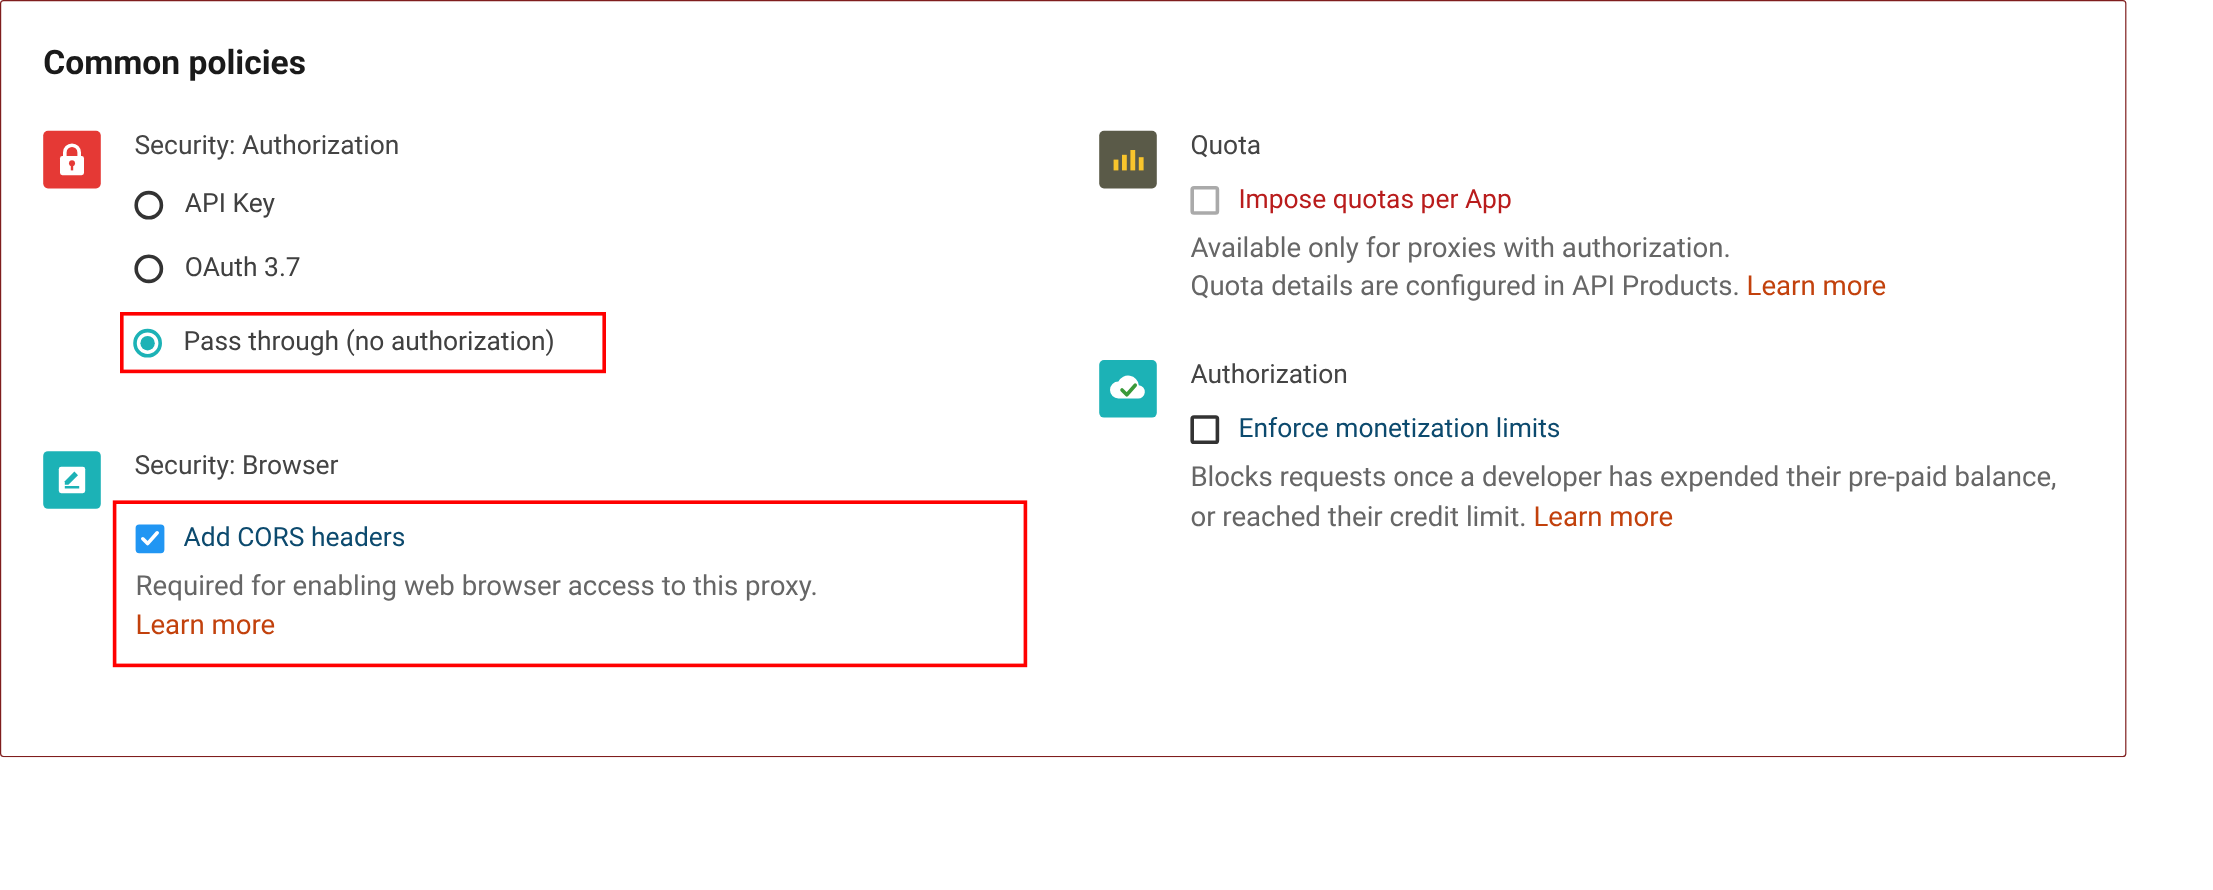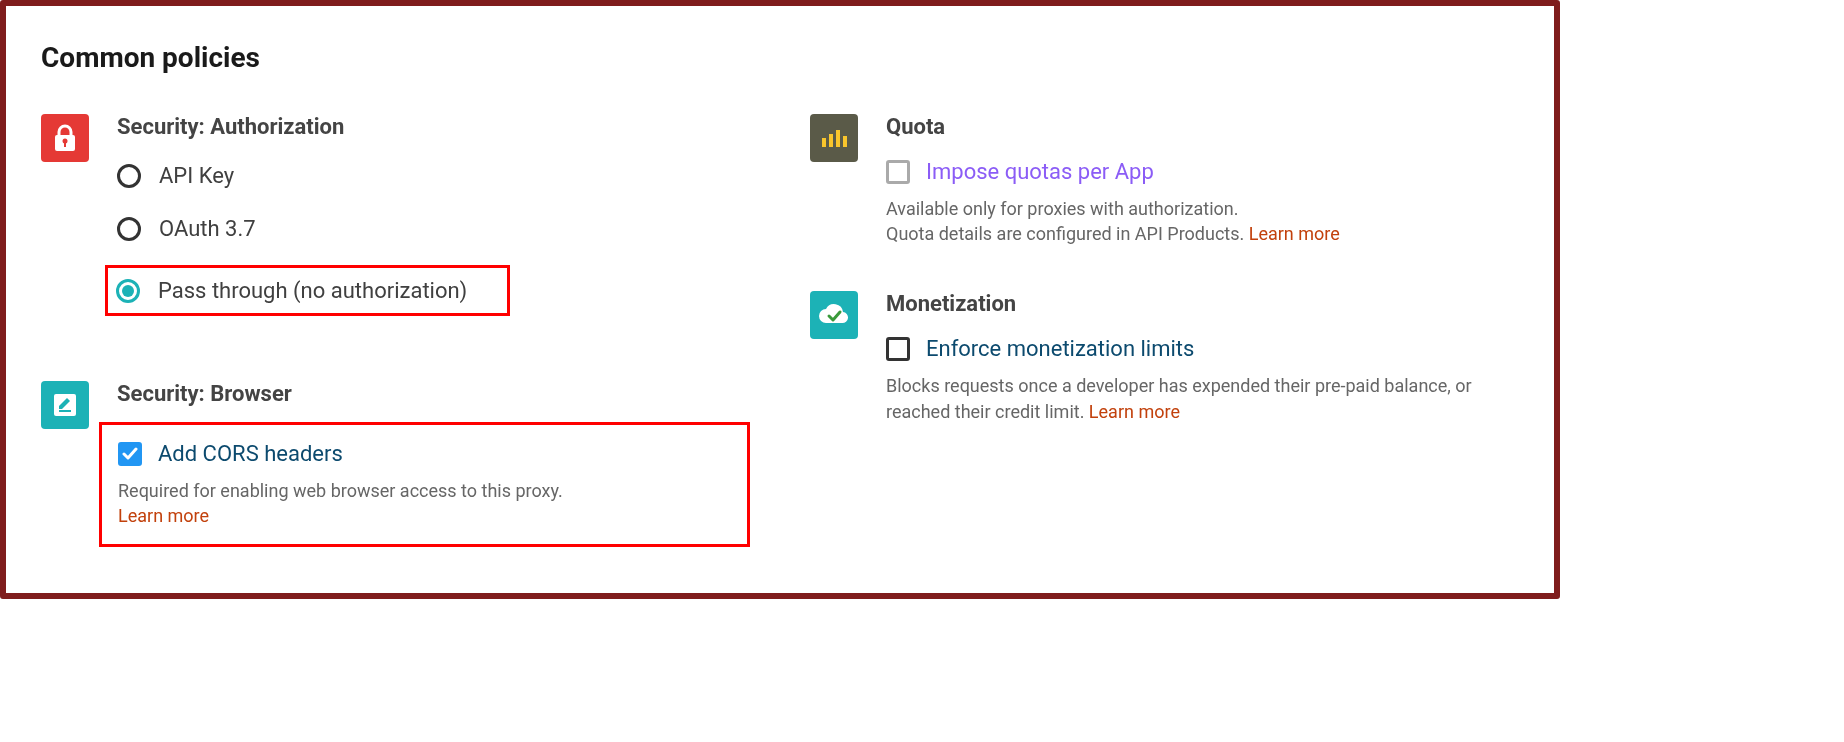--- a/index.html
+++ b/index.html
@@ -4,24 +4,24 @@
   <style>
     * { box-sizing: border-box; margin: 0; padding: 0; }
     body {
       font-family: -apple-system, BlinkMacSystemFont, "Segoe UI", Roboto, "Helvetica Neue", Arial, sans-serif;
       font-size: 20px;
       color: #333;
       background: #fff;
       padding: 0;
     }
     .container {
-      border: 6px solid #7f1d1d;
+      border: 1px solid #7f1d1d;
       border-radius: 3px;
-      padding: 35px 35px 46px 35px;
-      width: 1560px;
+      padding: 35px 35px 74px 35px;
+      width: 1772px;
     }
     h2 {
       font-size: 28px;
       font-weight: 700;
       color: #1a1a1a;
       margin-bottom: 40px;
     }
     .columns {
       display: flex;
       gap: 60px;
@@ -47,21 +47,21 @@
       flex-shrink: 0;
     }
     .icon-red { background: #e53935; }
     .icon-teal { background: #1cb2b6; }
     .icon-dark { background: #5a5a48; }
     .section-body { flex: 1; }
     .section-title {
       font-size: 22px;
       color: #444;
       margin-bottom: 20px;
-      font-weight: 700;
+      font-weight: 400;
     }
     
     .radio-row {
       display: flex;
       align-items: center;
       gap: 18px;
       margin-bottom: 20px;
       padding: 4px 0;
     }
     .radio-outer {
@@ -119,23 +119,23 @@
       background: #2196f3;
       border-color: #2196f3;
     }
     .check-box.disabled {
       border-color: #aaa;
     }
     .check-label {
       font-size: 22px;
       color: #0c4a6e;
     }
-    .check-label.disabled { color: #8b5cf6; }
+    .check-label.disabled { color: #b91c1c; }
     .desc {
-      font-size: 18px;
+      font-size: 23px;
       color: #666;
       line-height: 1.4;
     }
     .link {
       color: #c2410c;
       text-decoration: none;
       cursor: pointer;
     }
     .browser-highlight {
       border: 3px solid #ff0000;
@@ -243,21 +243,21 @@
       </div>
 
       <div class="section">
         <div class="icon-box icon-teal">
           <svg width="34" height="24" viewBox="0 0 34 24">
             <path d="M9 20 a7 7 0 0 1 0-14 a9 9 0 0 1 17 3 a5.5 5.5 0 0 1 -1 11 Z" fill="#fff"></path>
             <path d="M12 13 L16 17 L23 9" stroke="#3a9a3a" stroke-width="3" fill="none" stroke-linecap="round" stroke-linejoin="round"></path>
           </svg>
         </div>
         <div class="section-body">
-          <div class="section-title">Monetization</div>
+          <div class="section-title">Authorization</div>
 
           <div class="check-row">
             <div class="check-box"></div>
             <span class="check-label">Enforce monetization limits</span>
           </div>
           <div class="desc">
             <span>Blocks requests once a developer has expended their pre-paid balance, or reached their credit limit. </span><a class="link">Learn more</a>
           </div>
         </div>
       </div>

